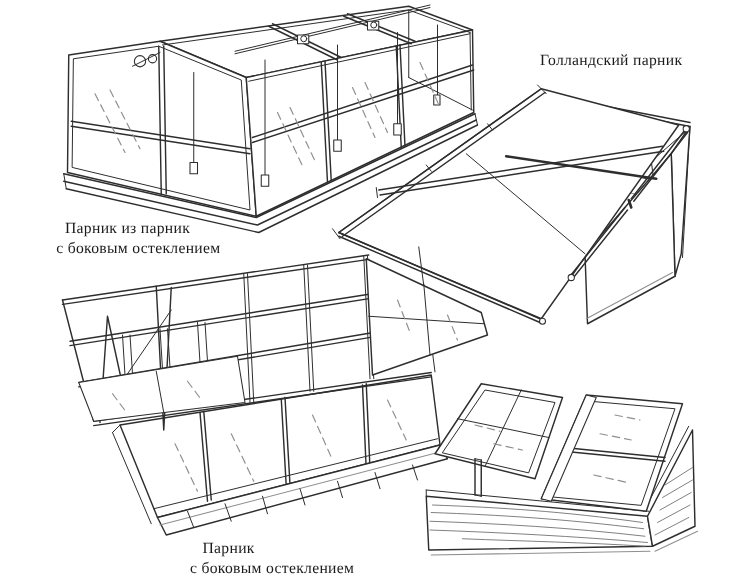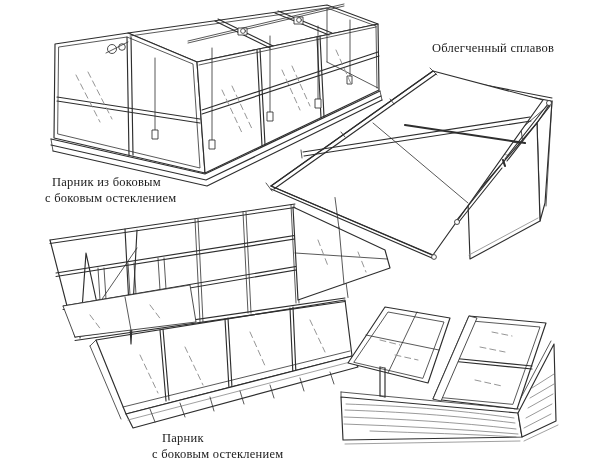--- a/index.html
+++ b/index.html
@@ -245,21 +245,21 @@
         <path class="gl" d="M380,340 L400,345 M395,355 L418,360"></path>
       </g>
 
       <g>
         <path class="s" d="M380,367 L380,396 M385,368 L385,397"></path>
         <path class="s2" d="M380,367 L385,368 M380,396 L385,397"></path>
       </g>
     </g>
   </svg>
 
-  <div class="cap" style="left:52px;top:175px">Парник из боковым</div>
+  <div class="cap" style="left:52px;top:175px">Парник из парник</div>
   <div class="cap" style="left:45px;top:191px">с боковым остеклением</div>
 
-  <div class="cap" style="left:432px;top:41px">Облегченный сплавов</div>
+  <div class="cap" style="left:432px;top:41px">Голландский парник</div>
 
   <div class="cap" style="left:162px;top:431px">Парник</div>
   <div class="cap" style="left:152px;top:447px">с боковым остеклением</div>
 
 </div>
 
 </body></html>

